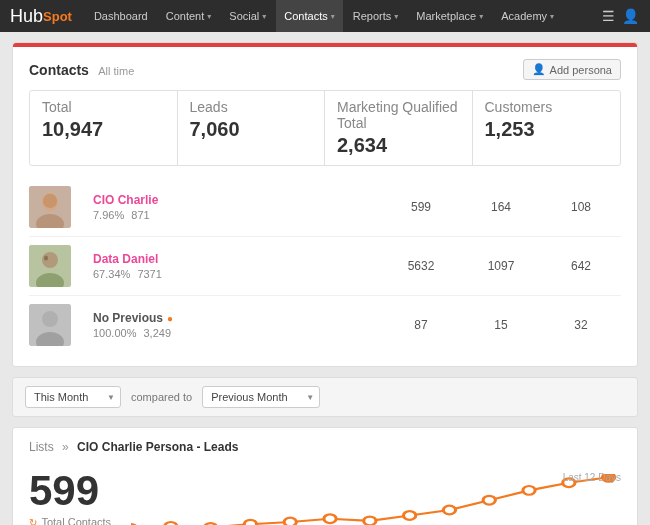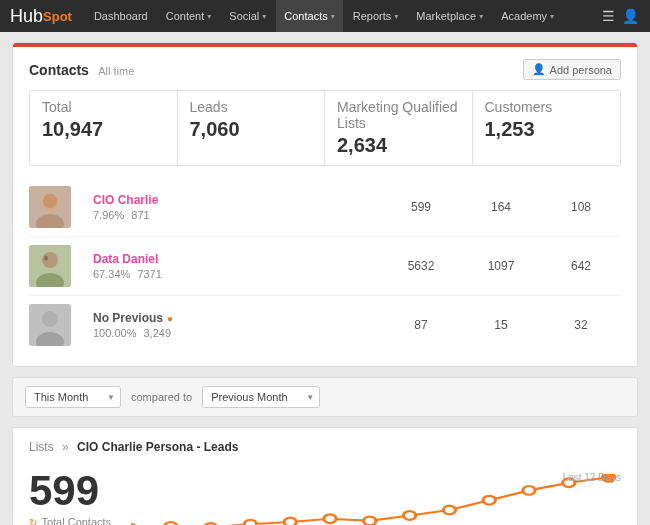--- a/index.html
+++ b/index.html
@@ -373,21 +373,21 @@
     <div class="stats-row">
       <div class="stat-cell">
         <div class="stat-label">Total</div>
         <div class="stat-value">10,947</div>
       </div>
       <div class="stat-cell">
         <div class="stat-label">Leads</div>
         <div class="stat-value">7,060</div>
       </div>
       <div class="stat-cell">
-        <div class="stat-label">Marketing Qualified Lists</div>
+        <div class="stat-label">Marketing Qualified Total</div>
         <div class="stat-value">2,634</div>
       </div>
       <div class="stat-cell">
         <div class="stat-label">Customers</div>
         <div class="stat-value">1,253</div>
       </div>
     </div>
 
     <div class="persona-row">
       <div class="persona-avatar avatar-cio">

